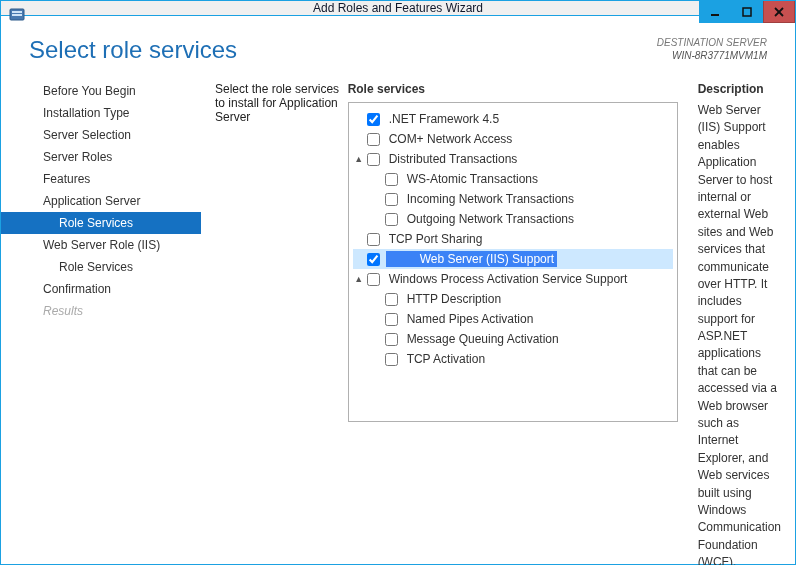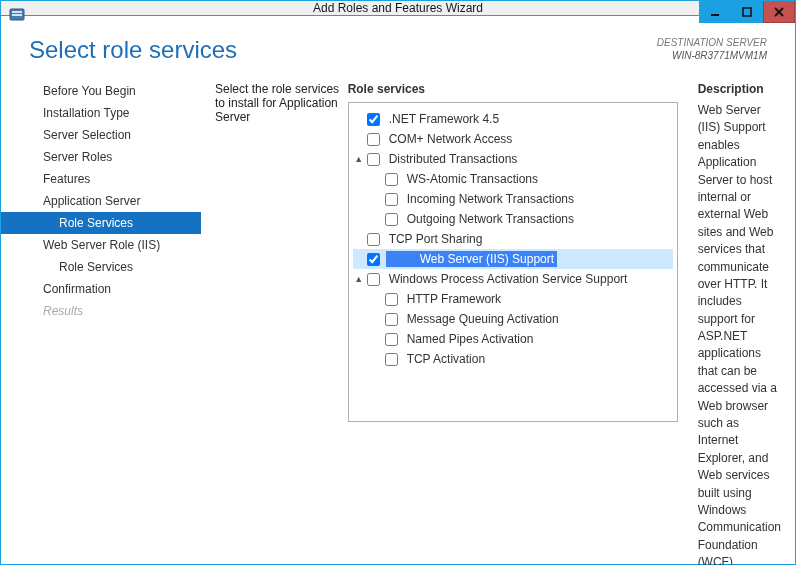--- a/index.html
+++ b/index.html
@@ -236,33 +236,33 @@
               <div class="tree-row">
                 <span class="expander">▲</span>
                 <span class="spacer" style="width: 0px;"></span>
                 <input type="checkbox" style="">
                 <span class="label">Windows Process Activation Service Support</span>
               </div>
               <div class="tree-row">
                 <span class="expander"></span>
                 <span class="spacer" style="width: 18px;"></span>
                 <input type="checkbox" style="">
-                <span class="label">HTTP Framework</span>
+                <span class="label">HTTP Description</span>
+              </div>
+              <div class="tree-row">
+                <span class="expander"></span>
+                <span class="spacer" style="width: 18px;"></span>
+                <input type="checkbox" style="">
+                <span class="label">Named Pipes Activation</span>
               </div>
               <div class="tree-row">
                 <span class="expander"></span>
                 <span class="spacer" style="width: 18px;"></span>
                 <input type="checkbox" style="">
                 <span class="label">Message Queuing Activation</span>
-              </div>
-              <div class="tree-row">
-                <span class="expander"></span>
-                <span class="spacer" style="width: 18px;"></span>
-                <input type="checkbox" style="">
-                <span class="label">Named Pipes Activation</span>
               </div>
               <div class="tree-row">
                 <span class="expander"></span>
                 <span class="spacer" style="width: 18px;"></span>
                 <input type="checkbox" style="">
                 <span class="label">TCP Activation</span>
               </div>
             </div>
         </div>
         <div class="col-right">

